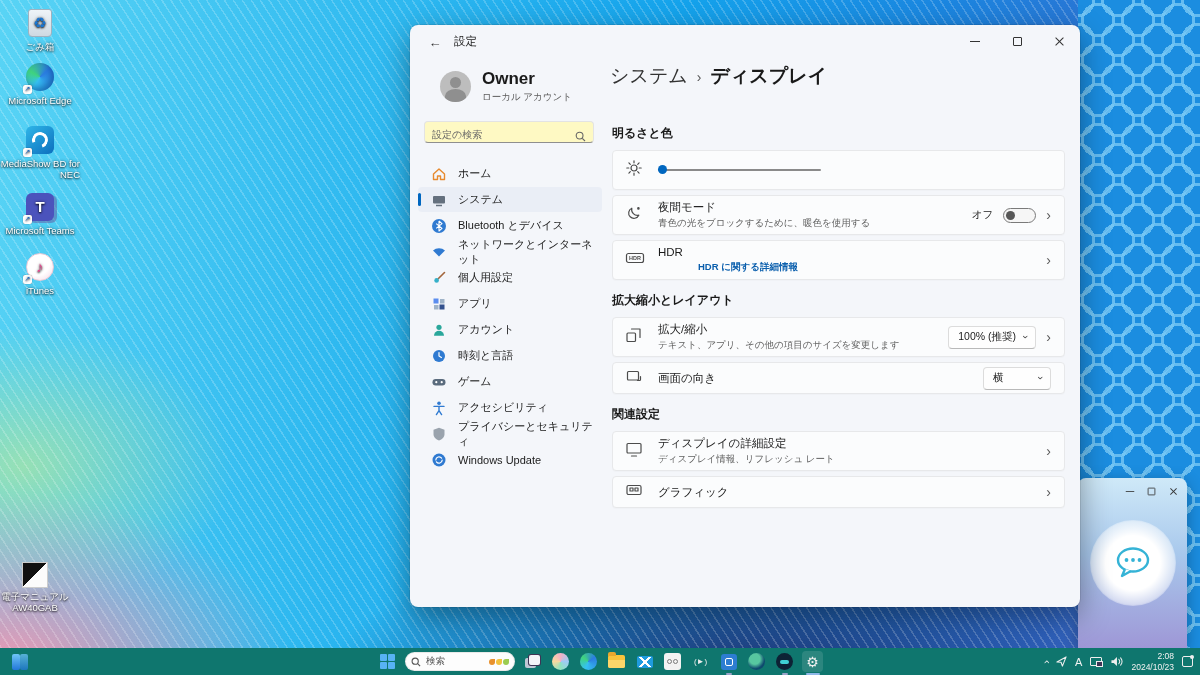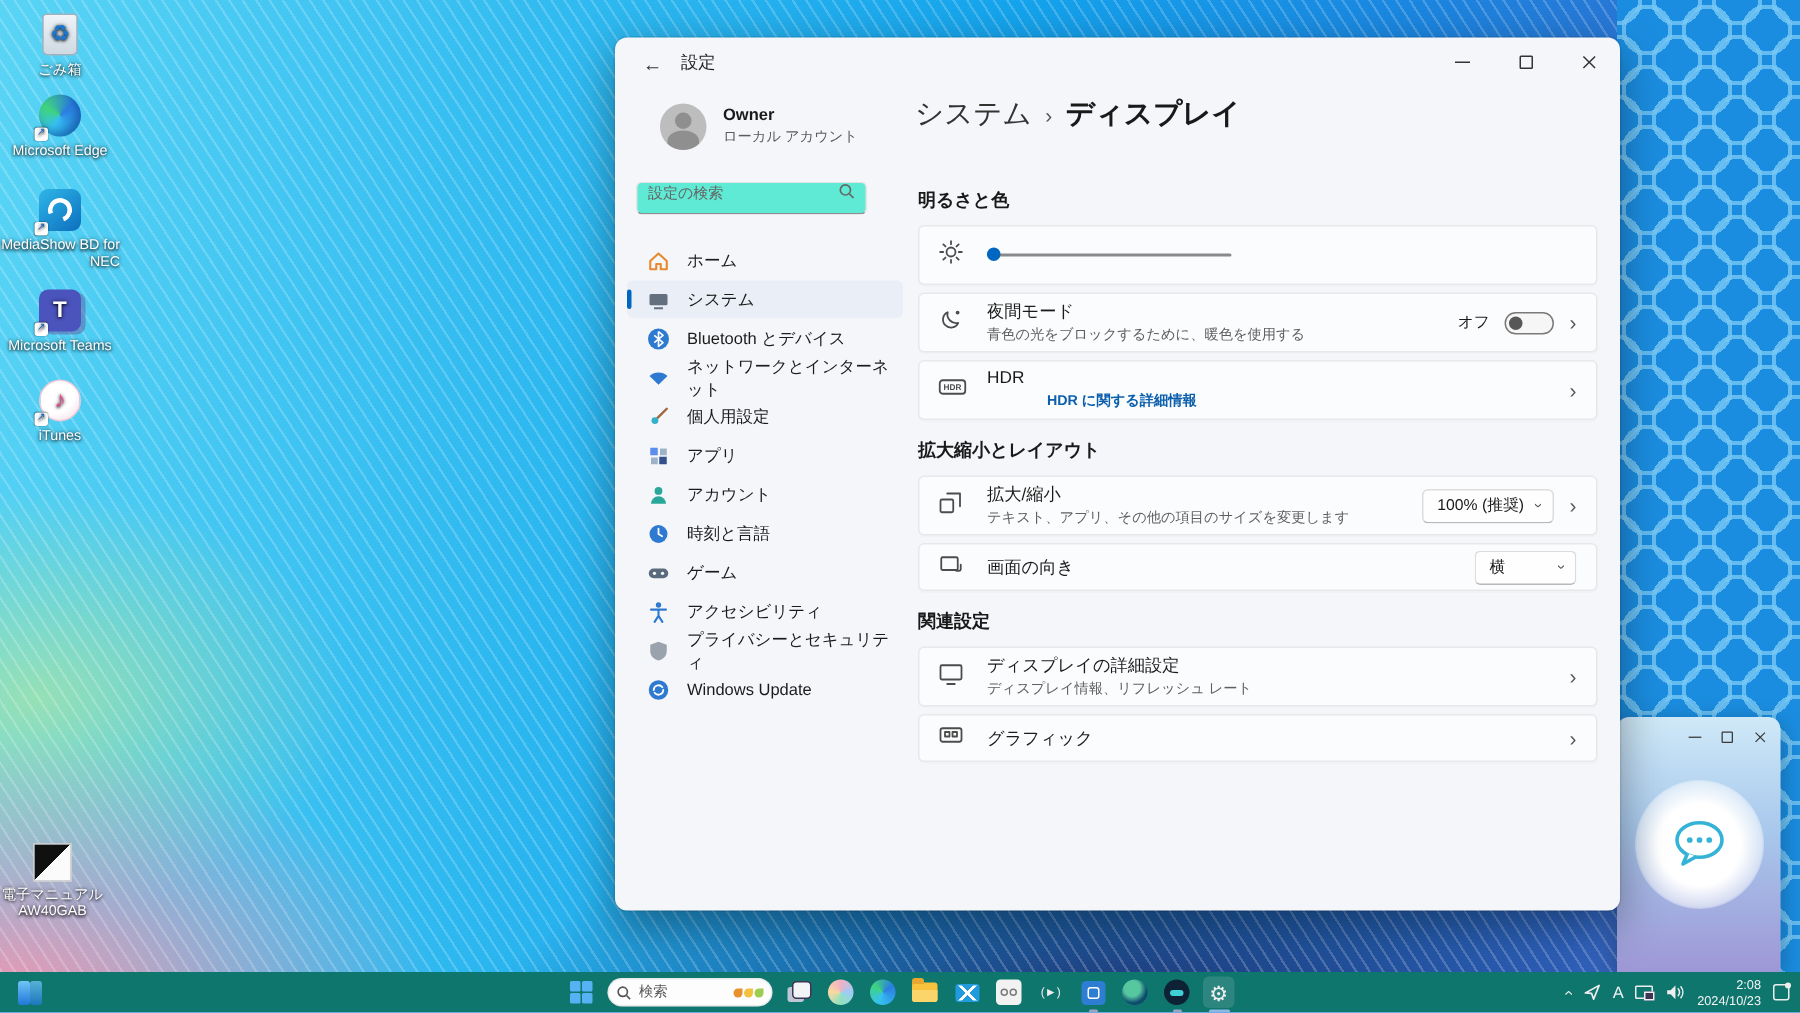--- a/index.html
+++ b/index.html
@@ -53,24 +53,24 @@
   .g-max { width:9px; height:9px; border:1px solid #333; border-radius:1px; display:block; }
   .g-close { position:relative; width:11px; height:11px; display:block; }
   .g-close::before,.g-close::after { content:""; position:absolute; left:0; top:5px; width:11px; height:1px; background:#333; }
   .g-close::before { transform:rotate(45deg); } .g-close::after { transform:rotate(-45deg); }
 
   
   .account { position:absolute; left:30px; top:44px; display:flex; align-items:center; gap:11px; }
   .avatar { width:31px; height:31px; border-radius:50%; background:#bdbdbd; position:relative; overflow:hidden; }
   .avatar::before { content:""; position:absolute; left:10px; top:6px; width:11px; height:11px; border-radius:50%; background:#8f8f8f; }
   .avatar::after { content:""; position:absolute; left:5px; top:18px; width:21px; height:14px; border-radius:50% 50% 0 0; background:#8f8f8f; }
-  .acc-name { font-size:11px; font-weight:bold; color:#1a1a1a; }
+  .acc-name { font-size:17px; font-weight:bold; color:#1a1a1a; }
   .acc-type { font-size:9.5px; color:#5c5c5c; margin-top:2px; }
-  .searchbox { position:absolute; left:14px; top:96px; width:154px; height:22px; background:#5eead4; border:1px solid #e3e3e3;
-    border-bottom-color:#8f8f8f; border-radius:4px; display:flex; align-items:flex-start; padding:0 7px; }
+  .searchbox { position:absolute; left:14px; top:96px; width:170px; height:22px; background:#fef9c3; border:1px solid #e3e3e3;
+    border-bottom-color:#8f8f8f; border-radius:4px; display:flex; align-items:flex-end; padding:0 7px; }
   .searchbox .ph { flex:1; font-size:10px; color:#666; }
   .nav { position:absolute; left:8px; top:136px; width:184px; }
   .nav-item { position:relative; height:25px; display:flex; align-items:center; gap:11px; padding-left:13px;
     font-size:11px; color:#1b1b1b; border-radius:4px; margin-bottom:1px; }
   .nav-item.selected { background:#eaeef6; }
   .nav-item.selected::before { content:""; position:absolute; left:0; top:6px; width:3px; height:13px; border-radius:2px; background:#0067c0; }
   .nav-ic { width:16px; height:16px; flex:0 0 16px; display:flex; align-items:center; justify-content:center; }
 
   
   .crumbs { position:absolute; left:200px; top:38px; display:flex; align-items:center; gap:9px; }

